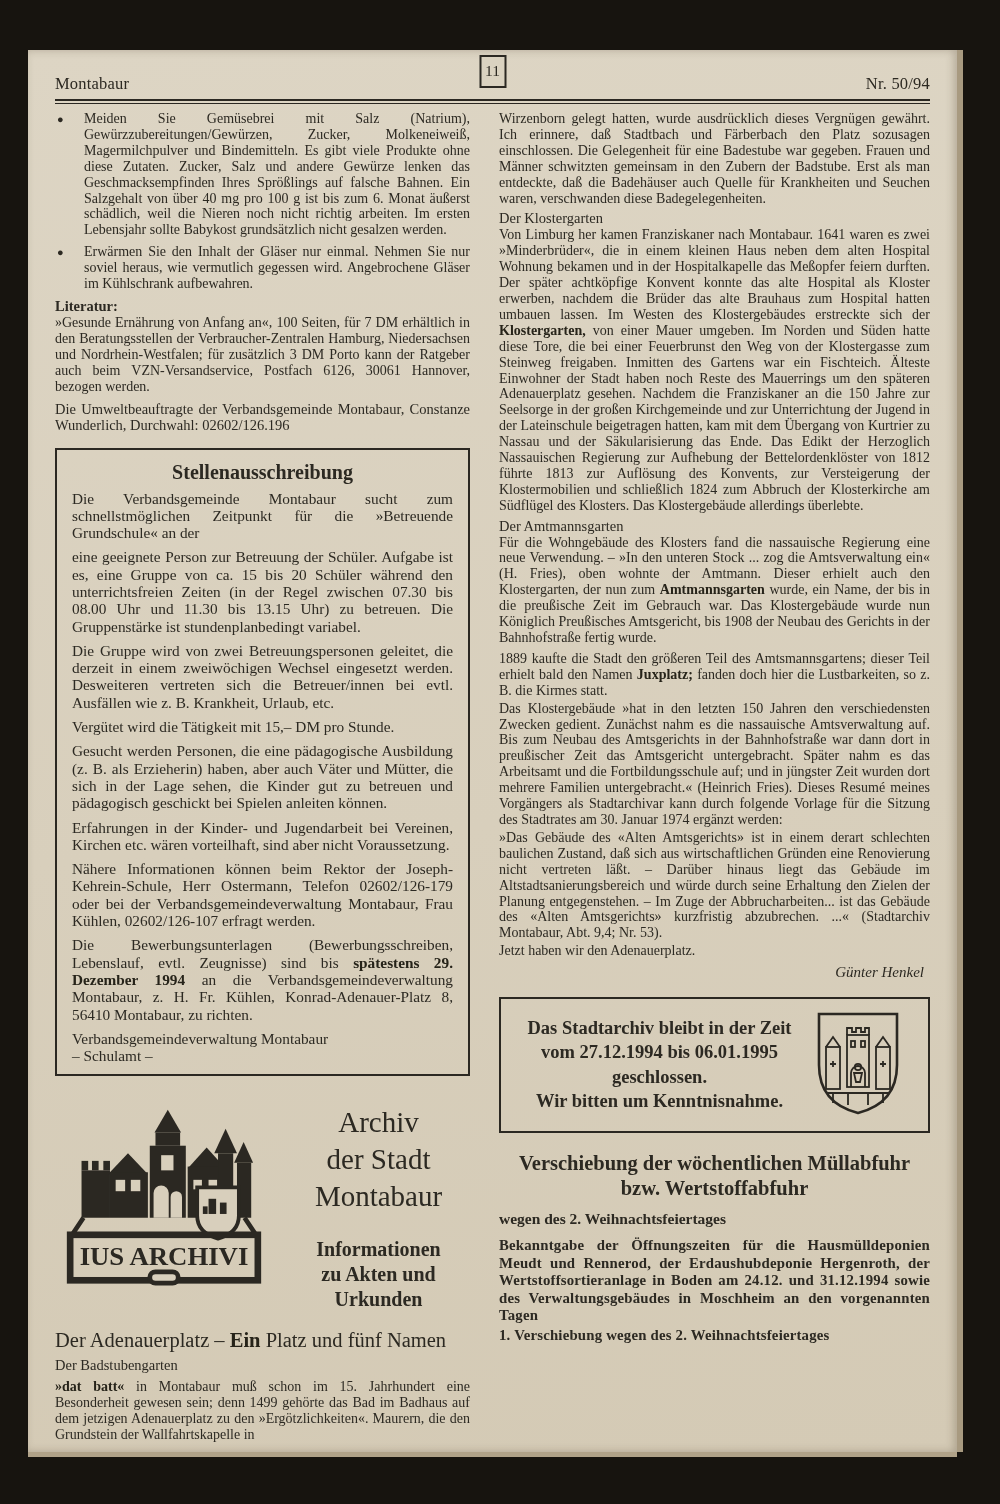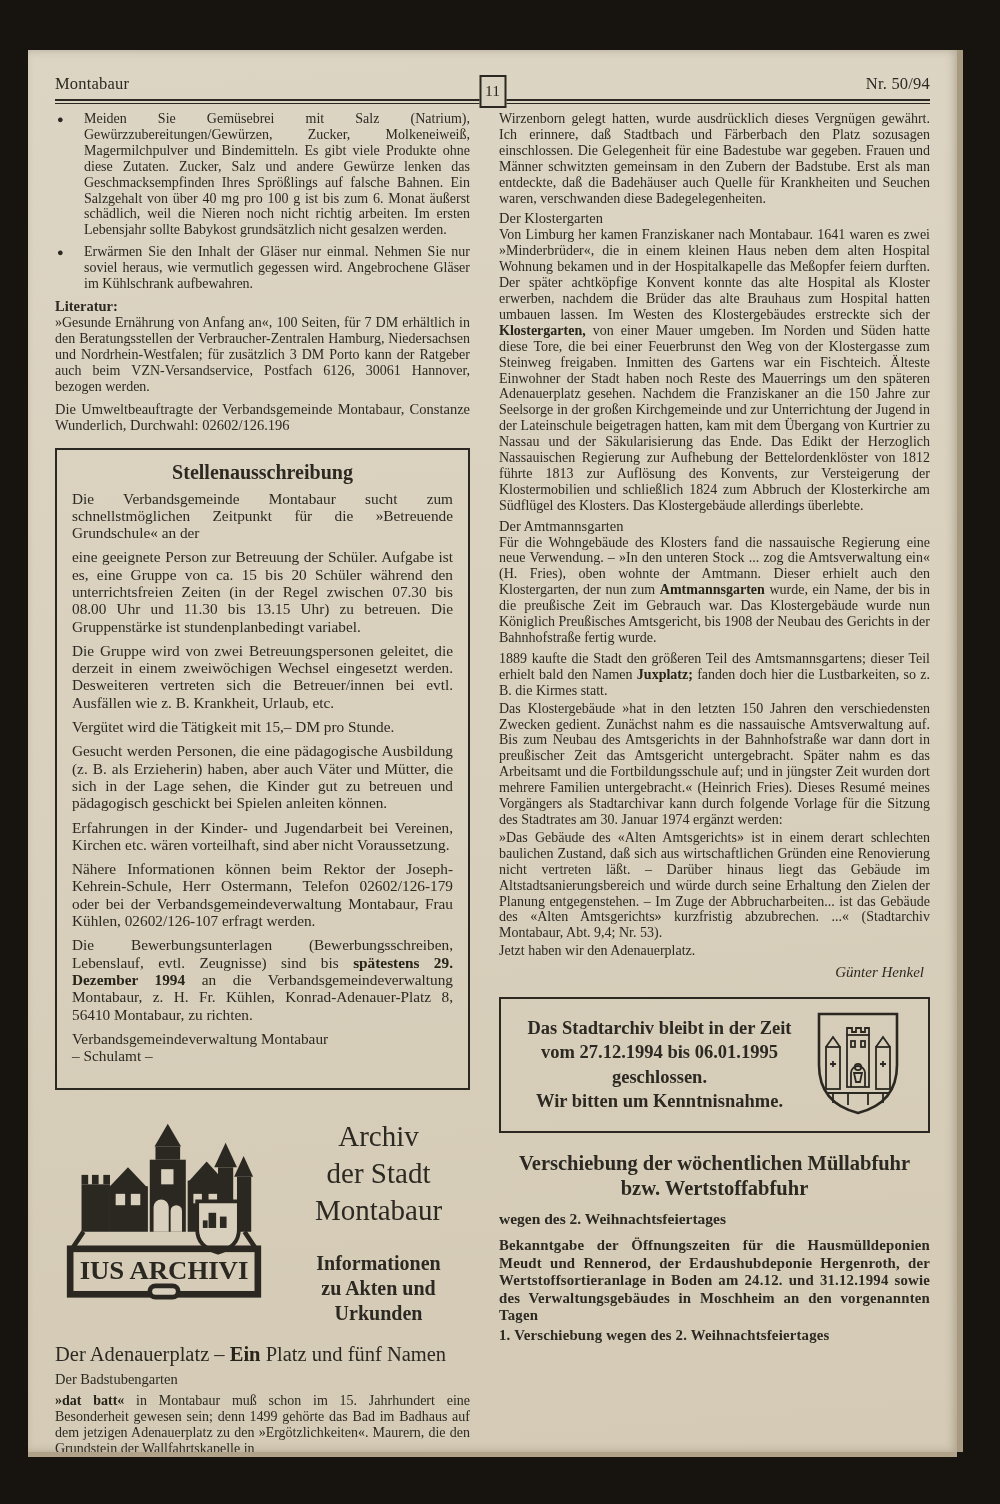--- a/index.html
+++ b/index.html
@@ -13,41 +13,41 @@
     position:absolute;left:28px;top:50px;width:929px;height:1402px;
     background:linear-gradient(175deg,#ddd5c4 0%,#d8cfbc 55%,#d4cab5 100%);
     box-shadow:6px 0 0 #a89a80, 0 5px 0 #b0a288, inset -3px 0 8px rgba(60,45,25,.25);
     padding:24px 27px 0 27px;box-sizing:border-box;
     color:#2c2922;overflow:hidden;
   }
   
   .hdr{display:flex;justify-content:space-between;font-size:16.5px;letter-spacing:.2px;}
   .hdr-rule{margin-top:5px;height:2px;border-top:2.5px solid #2b2822;border-bottom:1px solid #2b2822;}
   .pagebox{
-    position:absolute;left:50%;transform:translateX(-50%);top:25px;
+    position:absolute;left:50%;transform:translateX(-50%);top:5px;
     width:23px;height:29px;border:2px solid #2b2822;background:#dad2c0;
     font-size:15.5px;text-align:center;line-height:28px;z-index:3;
   }
   
   .cols{display:flex;gap:29px;margin-top:7px;}
   .col{font-size:14px;line-height:15.9px;text-align:justify;}
   .col-l{width:415px;flex:0 0 415px;}
   .col-r{flex:1;min-width:0;}
   p{margin:0 0 5px 0;}
   .subhead{margin:3px 0 0 0;font-size:14.5px;text-align:left;}
   b{color:#262319;}
   
   .bullet-item{display:flex;margin:0 0 6px 0;}
   .bullet-dot{flex:0 0 27px;font-size:11px;line-height:16px;padding-left:2px;}
   .bullet-item p{flex:1;margin:0;}
   .lit-head{font-weight:bold;font-size:14.5px;margin:7px 0 0 0;text-align:left;}
   .umwelt{margin-top:8px;font-size:14.5px;}
   
   .jobbox{
-    margin-top:14px;border:2px solid #2b2822;padding:12px 15px 24px 15px;
+    margin-top:14px;border:2px solid #2b2822;padding:12px 15px 10px 15px;
     font-size:15.3px;line-height:17.3px;
   }
   .jobbox .title{text-align:center;font-weight:bold;font-size:20px;margin:2px 0 8px 0;}
   .jobbox .school{text-align:center;font-weight:bold;font-size:16px;margin:7px 0;}
   .jobbox p{margin:0 0 7px 0;}
   .jobbox .sig{margin:0;}
   
   .arch-block{display:flex;gap:14px;margin-top:24px;align-items:flex-start;}
   .arch-logo{flex:0 0 218px;}
   .arch-right{flex:1;text-align:center;}

